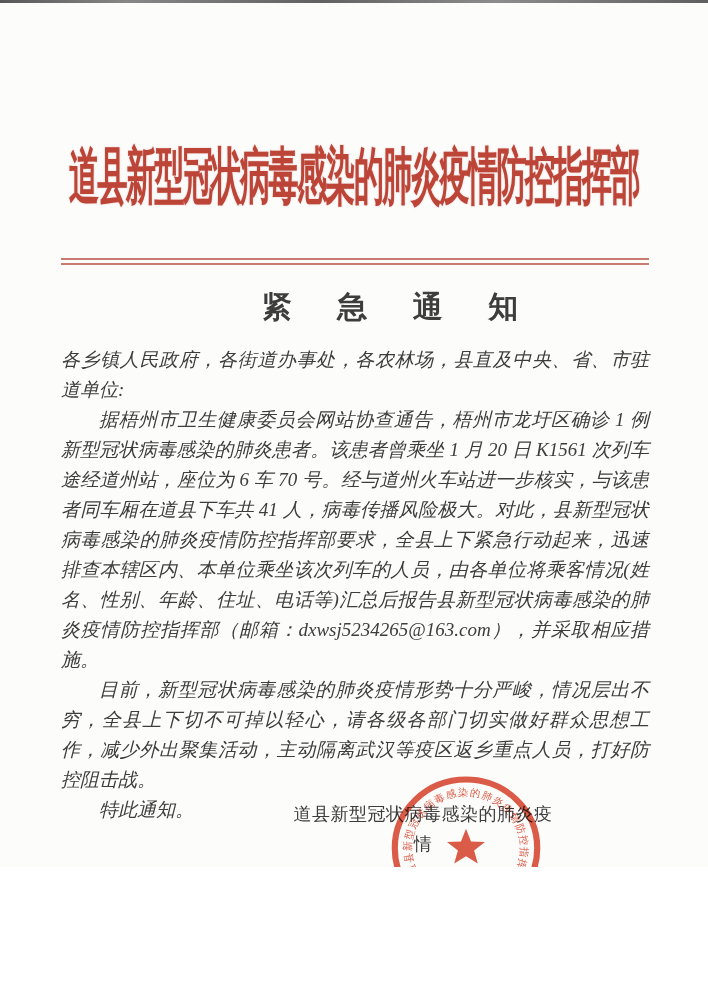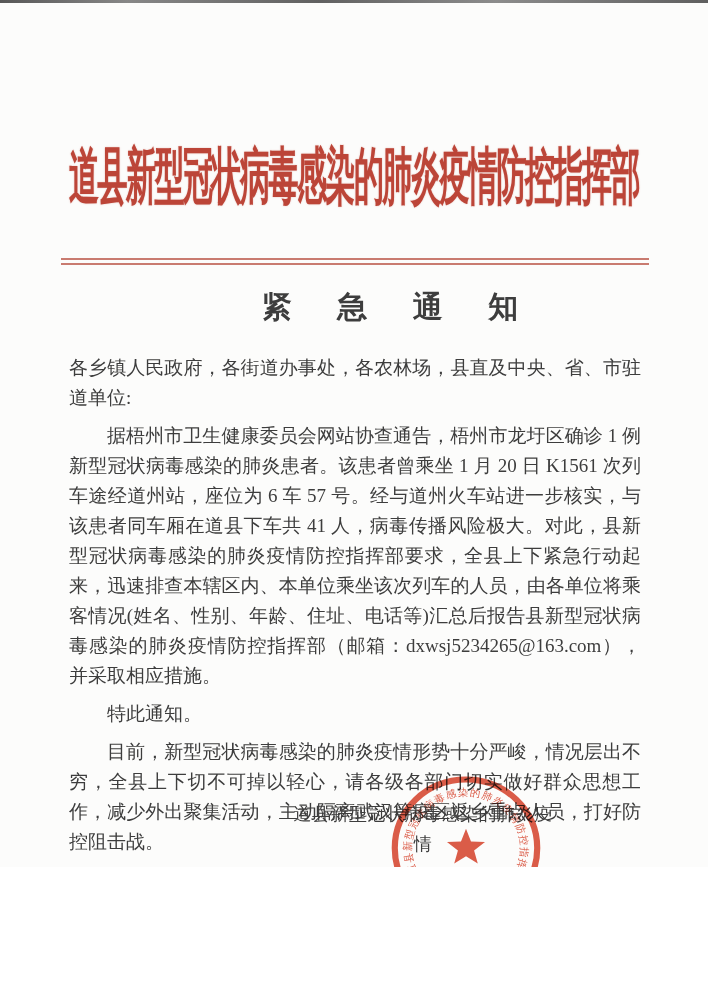--- a/index.html
+++ b/index.html
@@ -42,21 +42,21 @@
     color:var(--body-text,#3d3d3d);
     white-space:nowrap;
     margin-left:36px;
   }
   .body-text{
     position:absolute;top:345px;left:61px;width:588px;
     font-size:19px;line-height:30px;
     color:var(--body-text,#3d3d3d);
     text-align:justify;
   }
-  .body-text p{margin:8px;padding:0;}
+  .body-text p{margin:0;padding:0;font-style:italic;}
   .body-text p.indent{text-indent:38px;}
   .signature{
     position:absolute;left:285px;top:799px;width:276px;
     text-align:center;
     font-size:18px;line-height:30px;
     color:var(--body-text,#3d3d3d);
     letter-spacing:.5px;
   }
   .signature .sig-date{margin-top:3px;letter-spacing:1px;font-family:Liberation Mono, monospace;}
   .seal{
@@ -76,23 +76,23 @@
   <div class="org-name-wrap">
     <span class="org-name">道县新型冠状病毒感染的肺炎疫情防控指挥部</span>
   </div>
 
   <div class="red-rule"></div>
 
   <div class="doc-title">紧 急 通 知</div>
 
   <div class="body-text">
     <p>各乡镇人民政府，各街道办事处，各农林场，县直及中央、省、市驻道单位:</p>
-    <p class="indent">据梧州市卫生健康委员会网站协查通告，梧州市龙圩区确诊 1 例新型冠状病毒感染的肺炎患者。该患者曾乘坐 1 月 20 日 K1561 次列车途经道州站，座位为 6 车 57 号。经与道州火车站进一步核实，与该患者同车厢在道县下车共 41 人，病毒传播风险极大。对此，县新型冠状病毒感染的肺炎疫情防控指挥部要求，全县上下紧急行动起来，迅速排查本辖区内、本单位乘坐该次列车的人员，由各单位将乘客情况(姓名、性别、年龄、住址、电话等)汇总后报告县新型冠状病毒感染的肺炎疫情防控指挥部（邮箱：dxwsj5234265@163.com），并采取相应措施。</p>
+    <p class="indent">据梧州市卫生健康委员会网站协查通告，梧州市龙圩区确诊 1 例新型冠状病毒感染的肺炎患者。该患者曾乘坐 1 月 20 日 K1561 次列车途经道州站，座位为 6 车 70 号。经与道州火车站进一步核实，与该患者同车厢在道县下车共 41 人，病毒传播风险极大。对此，县新型冠状病毒感染的肺炎疫情防控指挥部要求，全县上下紧急行动起来，迅速排查本辖区内、本单位乘坐该次列车的人员，由各单位将乘客情况(姓名、性别、年龄、住址、电话等)汇总后报告县新型冠状病毒感染的肺炎疫情防控指挥部（邮箱：dxwsj5234265@163.com），并采取相应措施。</p>
+    <p class="indent">目前，新型冠状病毒感染的肺炎疫情形势十分严峻，情况层出不穷，全县上下切不可掉以轻心，请各级各部门切实做好群众思想工作，减少外出聚集活动，主动隔离武汉等疫区返乡重点人员，打好防控阻击战。</p>
     <p class="indent">特此通知。</p>
-    <p class="indent">目前，新型冠状病毒感染的肺炎疫情形势十分严峻，情况层出不穷，全县上下切不可掉以轻心，请各级各部门切实做好群众思想工作，减少外出聚集活动，主动隔离武汉等疫区返乡重点人员，打好防控阻击战。</p>
   </div>
 
   <div class="signature">
     <div>道县新型冠状病毒感染的肺炎疫情</div>
     <div class="sig-date">2020 年 1 月 28 日</div>
   </div>
 
   <div class="seal">
     <svg viewBox="0 0 200 200" preserveAspectRatio="none" aria-hidden="true">
       <circle cx="100" cy="100" r="92.5" fill="none" stroke="var(--seal-red,#d9462f)" stroke-width="8"></circle>

